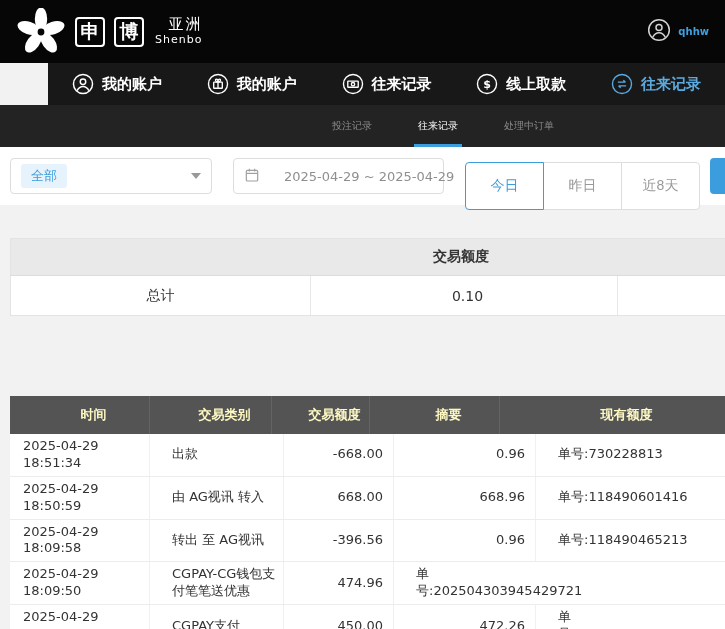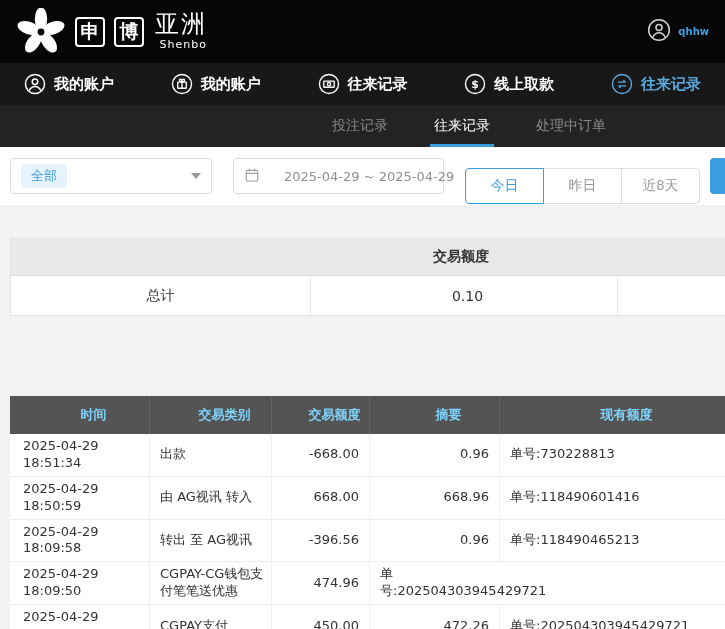--- a/index.html
+++ b/index.html
@@ -7,54 +7,54 @@
     font-family:"DejaVu Sans","Liberation Sans",sans-serif;
     background:#f2f2f2; }
 
   
   .topbar { height:63px; background:#060606; display:flex; align-items:center; padding:0 16px; }
   .brand { display:flex; align-items:center; gap:9px; }
   .logo { width:50px; height:50px; display:flex; align-items:center; justify-content:center; }
   .brand-box { width:30px; height:30px; border:2px solid #fff; border-radius:4px; color:#fff;
     font-size:19px; font-weight:bold; display:flex; align-items:center; justify-content:center; }
   .brand-cn { display:flex; flex-direction:column; align-items:flex-end; margin-left:2px; }
-  .brand-region { color:#fff; font-size:24px; letter-spacing:2px; line-height:1.05; }
+  .brand-region { color:#fff; font-size:15px; letter-spacing:2px; line-height:1.05; }
   .brand-sub { color:#fff; font-size:11px; letter-spacing:1px; }
   .userbox { margin-left:auto; display:flex; align-items:center; gap:7px; }
   .username { color:#3f9fdf; font-size:10px; font-weight:bold; white-space:nowrap; }
 
   
   .mainnav { height:42px; background:#181818; display:flex; align-items:center;
-    justify-content:space-between; padding:0 24px; }
+    justify-content:space-between; padding:0 24px;margin-left:48px; }
   .nav-item { display:flex; align-items:center; gap:8px; color:#fff; font-size:15px;
     font-weight:bold; cursor:pointer; white-space:nowrap; }
   .nav-item.active { color:#5aaae0; }
   .nav-item svg { display:block; }
 
   
   .subnav { height:42px; background:#232323; display:flex; }
   .subnav-tabs { display:flex; gap:46px; margin-left:332px; }
-  .tab { color:#8a8a8a; font-size:14px; display:flex; align-items:center; position:relative;
+  .tab { color:#8a8a8a; font-size:10px; display:flex; align-items:center; position:relative;
     cursor:pointer; white-space:nowrap; }
   .tab.active { color:#fff; }
   .tab.active::after { content:""; position:absolute; left:-4px; right:-4px; bottom:0;
     height:3px; background:#3b9ddd; }
 
   
   .filterbar { height:58px; background:#fff; display:flex; align-items:center;
     padding:0 10px; gap:21px; position:relative; }
   .select { width:202px; height:36px; border:1px solid #ddd; border-radius:4px;
     display:flex; align-items:center; justify-content:space-between; padding:0 10px; cursor:pointer; background:#fff; }
   .chip { background:#e6f3fc; color:#3b9ddd; font-size:13px; padding:3px 10px; border-radius:3px; }
   .caret { width:0; height:0; border-left:5px solid transparent; border-right:5px solid transparent;
     border-top:6px solid #999; }
   .datebox { width:211px; height:36px; border:1px solid #ddd; border-radius:4px;
     display:flex; align-items:center; gap:24px; padding:0 10px; color:#8f8f8f; font-size:13px;
     cursor:pointer; background:#fff; white-space:nowrap; }
-  .quick { display:flex; height:36px; margin-left:0;margin-top:20px; }
+  .quick { display:flex; height:48px; margin-left:0;margin-top:20px; }
   .qbtn { width:79px; border:1px solid #ddd; background:#fff; color:#999; font-size:14px;
     display:flex; align-items:center; justify-content:center; margin-left:-1px; cursor:pointer; }
   .qbtn:first-child { border-radius:4px 0 0 4px; margin-left:0; }
   .qbtn:last-child { border-radius:0 4px 4px 0; }
   .qbtn.active { border-color:#3b9ddd; color:#3b9ddd; position:relative; z-index:1; }
   .search-btn { position:absolute; left:710px; top:11px; width:60px; height:36px;
     background:#3b9ddd; border:none; border-radius:4px; cursor:pointer; }
 
   
   .summary { margin:33px 0 0 10px; width:715px; background:#fff;
@@ -64,26 +64,26 @@
   .summary-head .cell { text-align:center; color:#333; font-size:14px; font-weight:bold; }
   .summary-row { height:39px; display:grid; grid-template-columns:300px 300px 1fr; align-items:center;gap:7px; }
   .summary-row .cell { text-align:center; color:#333; font-size:14px; height:100%;
     display:flex; align-items:center; justify-content:center; border-right:1px solid #e8e8e8; }
   .summary-row .cell:last-child { border-right:none; }
 
   
   .maintable { margin:80px 0 0 10px; width:715px; background:#fff; }
   .thead { display:grid; grid-template-columns:140px 122px 98px 130px 1fr; background:#545454;
     height:38px; align-items:center; }
-  .thead .hcell { color:#7dd3fc; font-size:13px; font-weight:bold; text-align:center;
+  .thead .hcell { color:#fef9c3; font-size:13px; font-weight:bold; text-align:center;
     height:100%; display:flex; align-items:center; justify-content:center;
     border-right:1px solid #646464;margin-left:28px; }
   .thead .hcell:last-child { border-right:none; }
   .trow { display:grid; grid-template-columns:140px 122px 98px 130px 1fr; background:#fff;
-    min-height:40px; align-items:center; border-bottom:1px solid #ececec; }
+    min-height:40px; align-items:center; border-bottom:1px solid #ececec;gap:12px; }
   .trow .cell { font-size:13px; color:#333; height:100%; display:flex; align-items:center;
     border-right:1px solid #f0f0f0; padding:4px 10px; line-height:1.3; }
   .trow .cell:last-child { border-right:none; }
   .c-time { padding-left:13px !important; }
   .c-amt, .c-bal { justify-content:flex-end; text-align:right; }
   .c-type { padding-right:6px !important; }
 </style>
 </head>
 <body>
 

